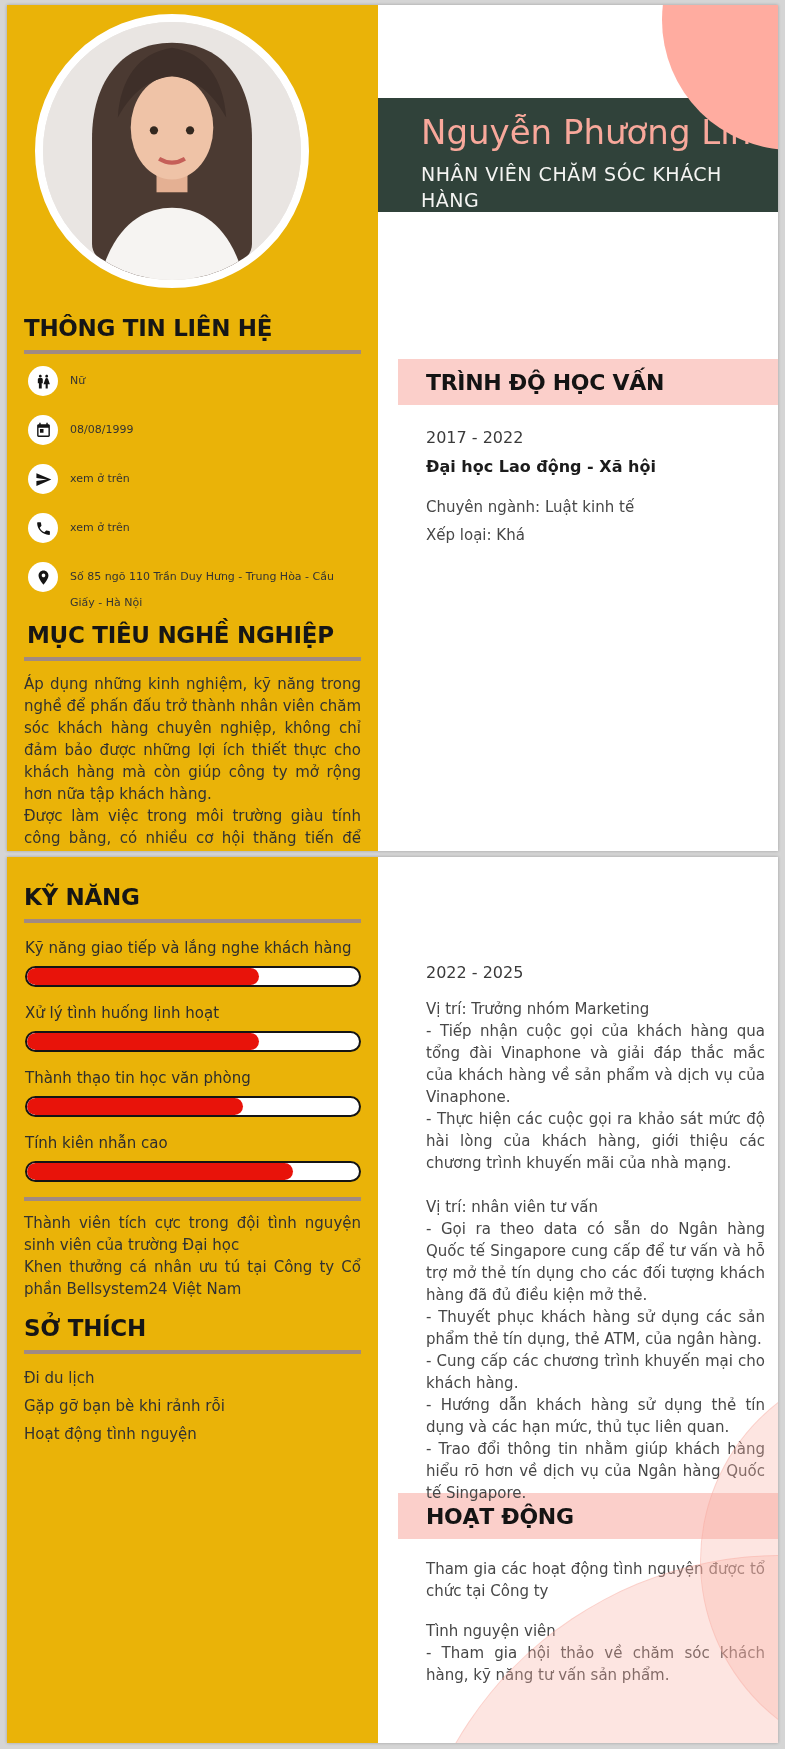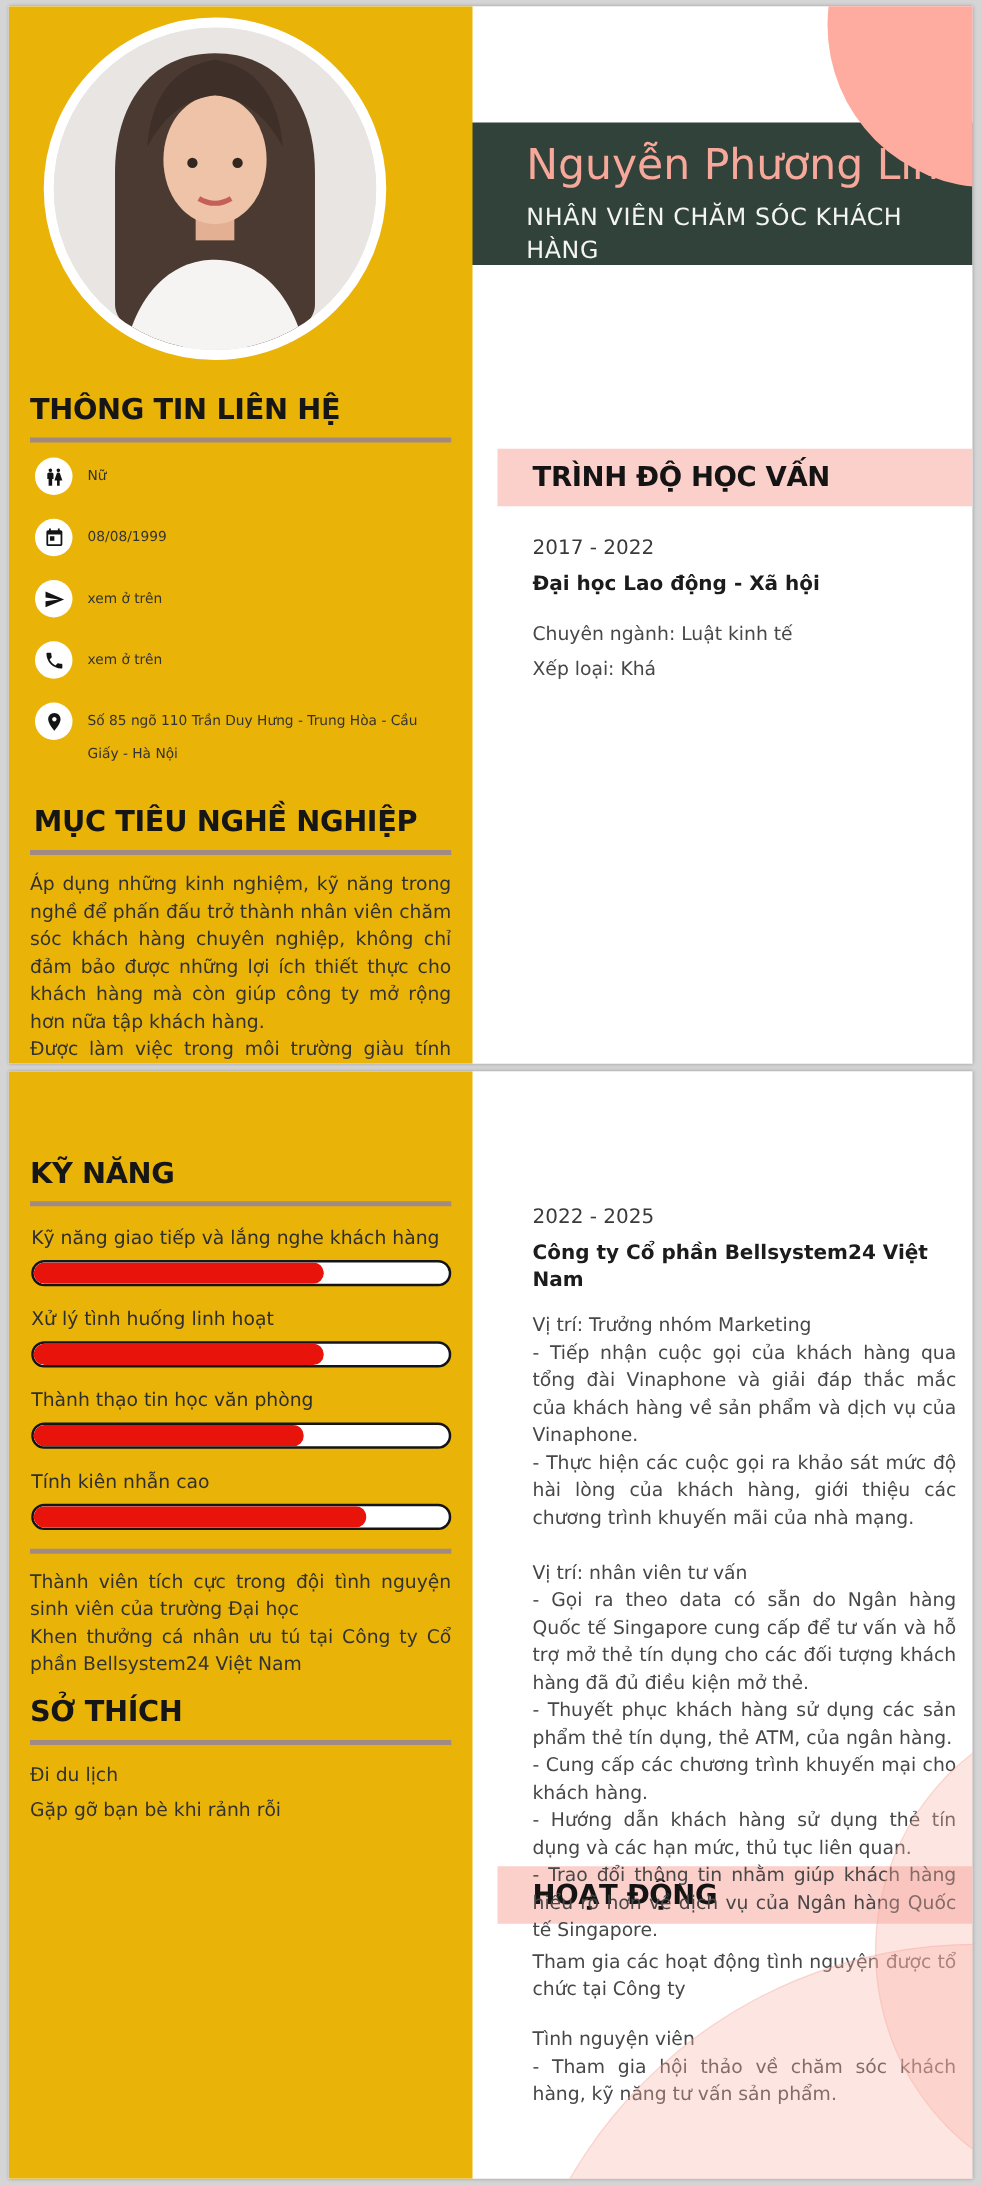--- a/index.html
+++ b/index.html
@@ -108,21 +108,21 @@
         <div class="c-row" style="margin-bottom:0;">
           <span class="cicon">
             <svg viewBox="0 0 24 24">
                 <path d="M12 2C8.13 2 5 5.13 5 9c0 5.25 7 13 7 13s7-7.75 7-13c0-3.87-3.13-7-7-7zm0 9.5c-1.38 0-2.5-1.12-2.5-2.5s1.12-2.5 2.5-2.5 2.5 1.12 2.5 2.5-1.12 2.5-2.5 2.5z"></path>
               </svg>
           </span>
           <span class="c-text">Số 85 ngõ 110 Trần Duy Hưng - Trung Hòa - Cầu Giấy - Hà Nội</span>
         </div>
       </div>
 
-      <div class="lhead" style="margin-top:28px;padding-left:20px;">MỤC TIÊU NGHỀ NGHIỆP</div>
+      <div class="lhead" style="margin-top:5px;padding-left:20px;">MỤC TIÊU NGHỀ NGHIỆP</div>
       <div class="rule"></div>
       <div class="ltext">
         <div>Áp dụng những kinh nghiệm, kỹ năng trong nghề để phấn đấu trở thành nhân viên chăm sóc khách hàng chuyên nghiệp, không chỉ đảm bảo được những lợi ích thiết thực cho khách hàng mà còn giúp công ty mở rộng hơn nữa tập khách hàng.</div>
         <div>Được làm việc trong môi trường giàu tính công bằng, có nhiều cơ hội thăng tiến để gắn bó lâu dài với công ty.</div>
       </div>
     </div>
 
     <div class="darkbox">
       <div class="name">Nguyễn Phương Linh</div>
       <div class="jobtitle">NHÂN VIÊN CHĂM SÓC KHÁCH HÀNG</div>
@@ -136,21 +136,21 @@
       <div class="period">2017 - 2022</div>
       <div class="org">Đại học Lao động - Xã hội</div>
       <div class="body mt18">Chuyên ngành: Luật kinh tế</div>
       <div class="body mt6">Xếp loại: Khá</div>
     </div>
   </div>
 
   <div class="page" id="page2">
 
     <div class="leftcol">
-      <div class="lhead" style="padding-top:68px;">KỸ NĂNG</div>
+      <div class="lhead" style="padding-top:26px;">KỸ NĂNG</div>
       <div class="rule"></div>
 
       <div class="skills">
         <div>
           <div class="skill-label">Kỹ năng giao tiếp và lắng nghe khách hàng</div>
           <div class="track">
               <div class="fill" style="width: 70%;"></div>
             </div>
         </div>
         <div>
@@ -177,27 +177,27 @@
       <div class="ltext" style="margin-top:11px;">
         <div>Thành viên tích cực trong đội tình nguyện sinh viên của trường Đại học</div>
         <div>Khen thưởng cá nhân ưu tú tại Công ty Cổ phần Bellsystem24 Việt Nam</div>
       </div>
 
       <div class="lhead mt14">SỞ THÍCH</div>
       <div class="rule"></div>
       <div class="hob">
         <div>Đi du lịch</div>
         <div>Gặp gỡ bạn bè khi rảnh rỗi</div>
+        <div>Hoạt động tình nguyện</div>
       </div>
     </div>
 
 
     <div class="rcontent" style="top:105px;">
       <div class="period">2022 - 2025</div>
-      <div class="org">Công ty Cổ phần Bellsystem24 Việt Nam</div>
 
       <div class="body mt14b">Vị trí: Trưởng nhóm Marketing</div>
       <div class="body">- Tiếp nhận cuộc gọi của khách hàng qua tổng đài Vinaphone và giải đáp thắc mắc của khách hàng về sản phẩm và dịch vụ của Vinaphone.</div>
       <div class="body">- Thực hiện các cuộc gọi ra khảo sát mức độ hài lòng của khách hàng, giới thiệu các chương trình khuyến mãi của nhà mạng.</div>
 
       <div class="body mt22">Vị trí: nhân viên tư vấn</div>
       <div class="body">- Gọi ra theo data có sẵn do Ngân hàng Quốc tế Singapore cung cấp để tư vấn và hỗ trợ mở thẻ tín dụng cho các đối tượng khách hàng đã đủ điều kiện mở thẻ.</div>
       <div class="body">- Thuyết phục khách hàng sử dụng các sản phẩm thẻ tín dụng, thẻ ATM, của ngân hàng.</div>
       <div class="body">- Cung cấp các chương trình khuyến mại cho khách hàng.</div>
       <div class="body">- Hướng dẫn khách hàng sử dụng thẻ tín dụng và các hạn mức, thủ tục liên quan.</div>

